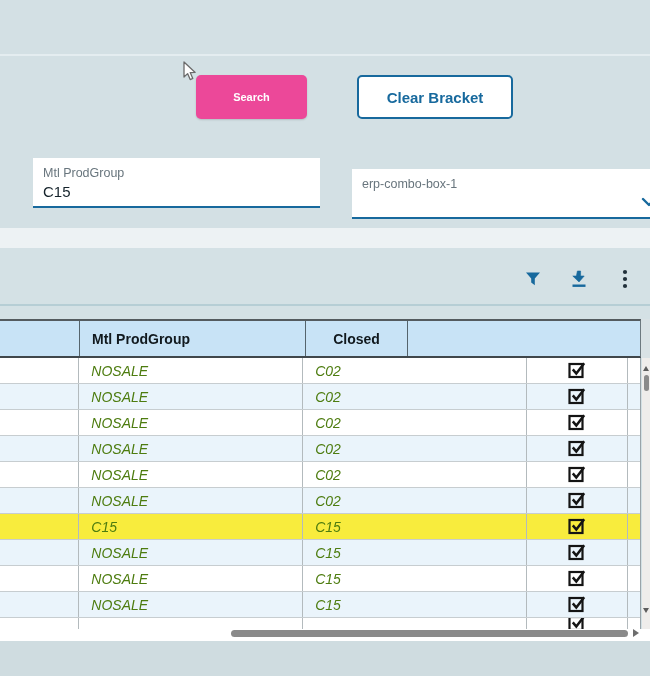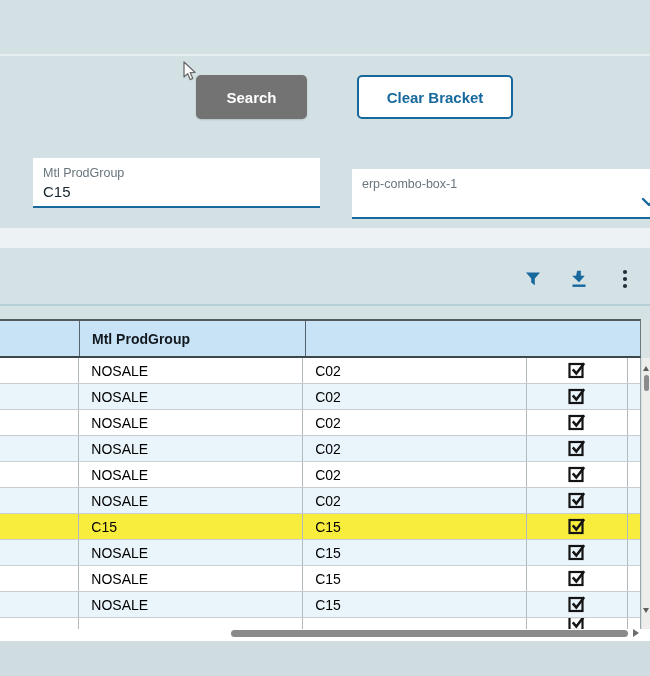--- a/index.html
+++ b/index.html
@@ -9,22 +9,22 @@
     font-family:"Liberation Sans", sans-serif;
     background:#d3e0e4;
   }
   .abs { position:absolute; }
 
   
   .top-divider { left:0; top:54px; width:650px; height:2px; background:#e4edf0; }
 
   .btn-primary {
     left:196px; top:75px; width:111px; height:44px;
-    background:#737373; color:#ffffff; border:none; border-radius:5px;
-    font-family:"Liberation Sans",sans-serif; font-size:15px; font-weight:600;
+    background:#ec4899; color:#ffffff; border:none; border-radius:5px;
+    font-family:"Liberation Sans",sans-serif; font-size:11px; font-weight:600;
     display:flex; align-items:center; justify-content:center; cursor:pointer;
     box-shadow:0 1px 2px rgba(0,0,0,.15);
   }
   .btn-secondary {
     left:357px; top:75px; width:156px; height:44px;
     background:#ffffff; color:#17699d; border:2px solid #17699d; border-radius:5px;
     font-family:"Liberation Sans",sans-serif; font-size:15px; font-weight:600;
     display:flex; align-items:center; justify-content:center; cursor:pointer;
   }
 
@@ -64,22 +64,22 @@
   .hcell.c3 { width:102px; justify-content:center; padding-left:0; }
   .hcell.filler { width:5.5px; border-right:none; cursor:default; }
 
   .grid-body { width:641px; border-right:1px solid #9aa4a9; }
   .grid-row { display:flex; width:640px; height:26px; background:#ffffff;
               border-bottom:1px solid #c7cdd0; cursor:pointer; }
   .grid-row.alt { background:#eaf4fb; }
   .grid-row.highlight { background:#f8ec3d; }
   .grid-row.partial { height:11px; overflow:hidden; border-bottom:none; }
   .cell { height:100%; display:flex; align-items:center;
-          font-size:14px; color:#000000; border-right:1px solid #b3babd;
-          padding-left:12px; overflow:hidden; white-space:nowrap; }
+          font-size:14px; color:#4d7c0f; border-right:1px solid #b3babd;
+          padding-left:12px; overflow:hidden; white-space:nowrap;font-style:italic; }
   .cell.c0 { width:80px; }
   .cell.c1 { width:226px; }
   .cell.c2 { width:226px; }
   .cell.c3 { width:102px; justify-content:center; padding-left:0; }
   .cell.filler { flex:1; border-right:none; }
 
   .hscroll-band { left:0; top:629px; width:650px; height:12px; background:#ffffff; }
   .hscroll-thumb { left:231px; top:630px; width:397px; height:7px;
                    background:#8a8a8a; border-radius:4px; cursor:pointer; }
   .hscroll-arrow { left:633px; top:629px; width:0; height:0;
@@ -146,20 +146,21 @@
       </svg>
     </span>
   </div>
   <div class="toolbar-line"></div>
 </div>
 
 <div class="abs grid">
   <div class="grid-header">
     <div class="hcell c0"></div>
     <div class="hcell c1">Mtl ProdGroup</div>
+    <div class="hcell c3">Closed</div>
     <div class="hcell filler"></div>
   </div>
 
   <div class="grid-body">
 
   <div class="grid-row" style="">
       <div class="cell c0"></div>
       <div class="cell c1">NOSALE</div>
       <div class="cell c2">C02</div>
       <div class="cell c3">

